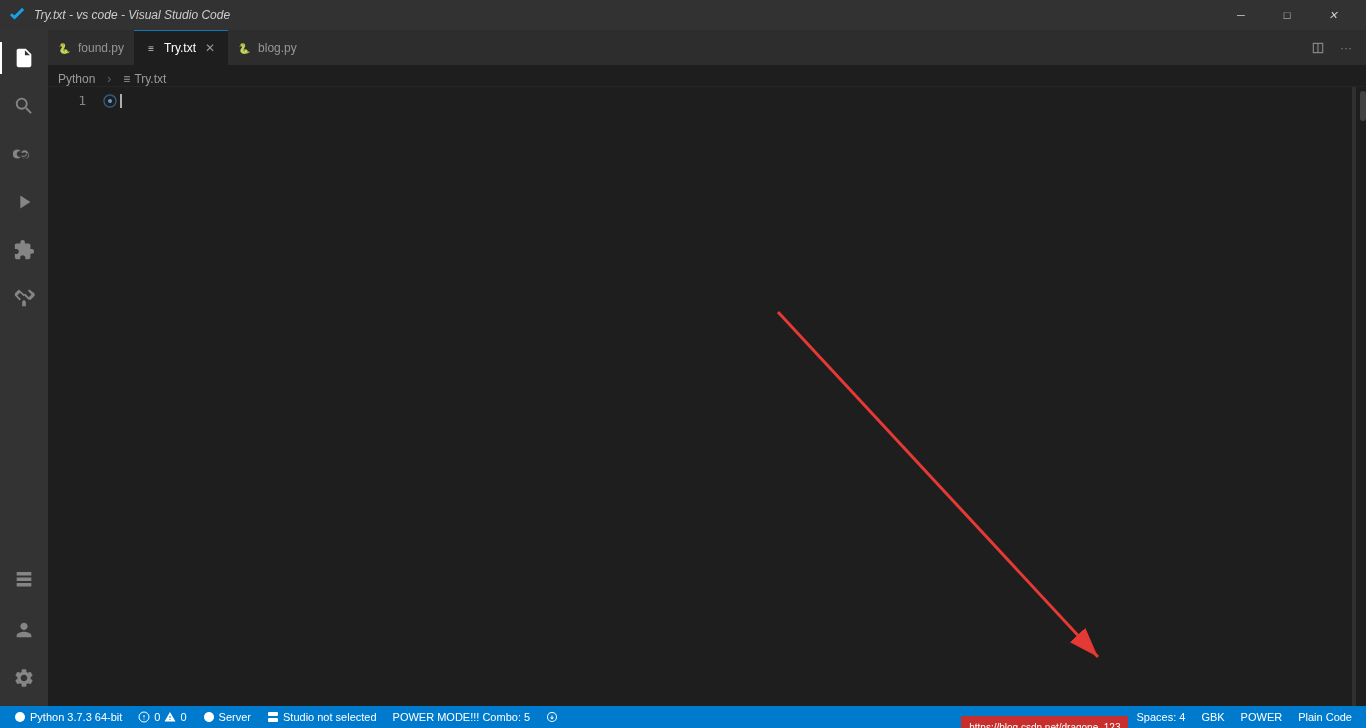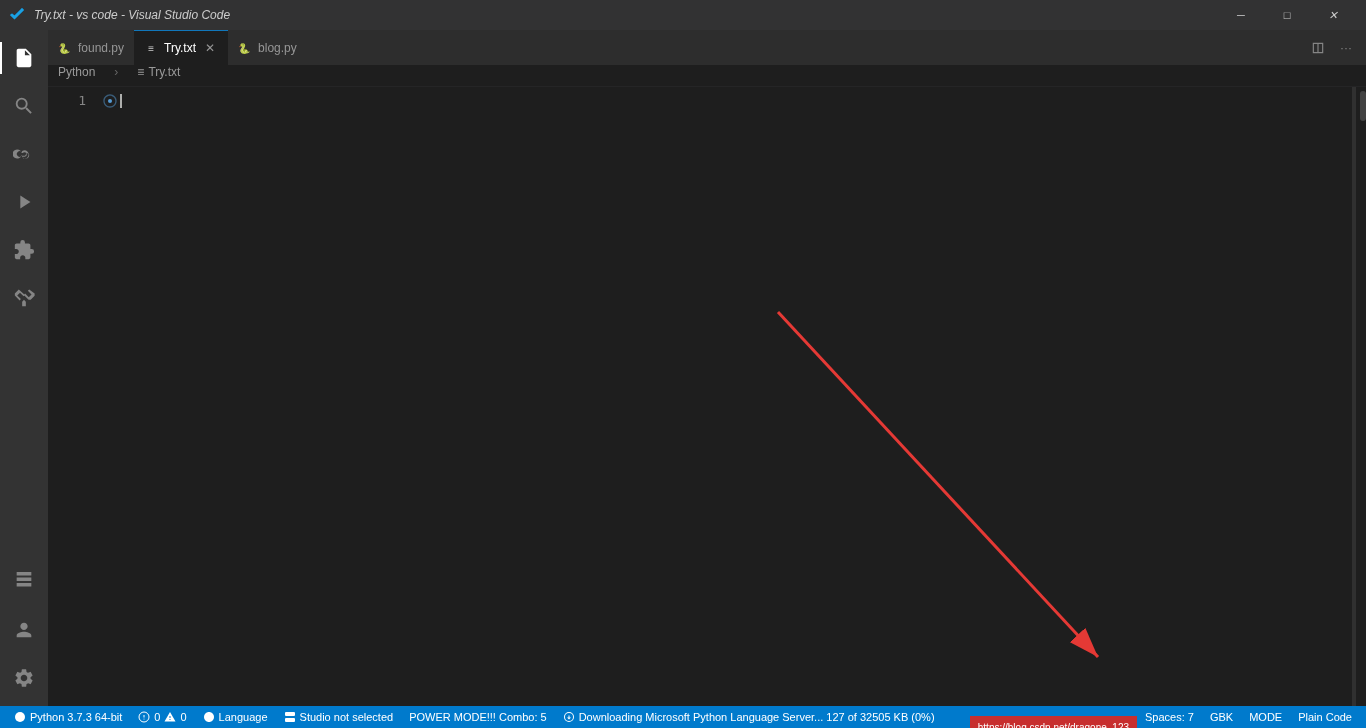--- a/index.html
+++ b/index.html
@@ -169,23 +169,23 @@
       cursor: pointer;
       color: #858585;
       border-radius: 3px;
     }
 
     
     .breadcrumb {
       height: 22px;
       background: #1e1e1e;
       display: flex;
-      align-items: flex-start;
+      align-items: flex-end;
       padding: 0 10px;
-      gap: 19px;
+      gap: 12px;
       font-size: 12px;
       color: #9a9a9a;
       flex-shrink: 0;
       border-bottom: 1px solid #252526;
     }
     .breadcrumb-sep { color: #666; }
 
     
     .editor-content {
       flex: 1;
@@ -462,51 +462,50 @@
     <span>0</span>
     <svg width="12" height="12" viewBox="0 0 24 24" fill="white">
       <path d="M1 21h22L12 2 1 21zm12-3h-2v-2h2v2zm0-4h-2v-4h2v4z"></path>
     </svg>
     <span>0</span>
   </div>
   <div class="status-item">
     <svg width="12" height="12" viewBox="0 0 24 24" fill="white">
       <path d="M12 2C6.48 2 2 6.48 2 12s4.48 10 10 10 10-4.48 10-10S17.52 2 12 2z"></path>
     </svg>
-    <span>Language</span>
+    <span>Server</span>
   </div>
   <div class="status-item">
     <svg width="12" height="12" viewBox="0 0 24 24" fill="white">
       <rect x="2" y="2" width="20" height="8" rx="2"></rect>
       <rect x="2" y="14" width="20" height="8" rx="2"></rect>
     </svg>
     <span>Studio not selected</span>
   </div>
   <div class="status-item">
     <span>POWER MODE!!! Combo: 5</span>
   </div>
   <div class="status-item">
     <svg width="12" height="12" viewBox="0 0 24 24" fill="white">
       <path d="M12 2a10 10 0 1 0 0 20 10 10 0 0 0 0-20zm0 18a8 8 0 1 1 0-16 8 8 0 0 1 0 16zm-1-7v-4h2v4h3l-4 4-4-4h3z"></path>
     </svg>
-    <span>Downloading Microsoft Python Language Server... 127 of 32505 KB (0%)</span>
   </div>
 
   <div class="status-spacer"></div>
 
   <div class="status-right">
     <div class="status-item-highlight">
       <span>https://blog.csdn.net/dragone_123</span>
     </div>
     <div class="status-item">
-      <span>Spaces: 7</span>
+      <span>Spaces: 4</span>
     </div>
     <div class="status-item">
       <span>GBK</span>
     </div>
     <div class="status-item">
-      <span>MODE</span>
+      <span>POWER</span>
     </div>
     <div class="status-item">
       <span>Plain Code</span>
     </div>
   </div>
 </div>
 
 </body></html>

